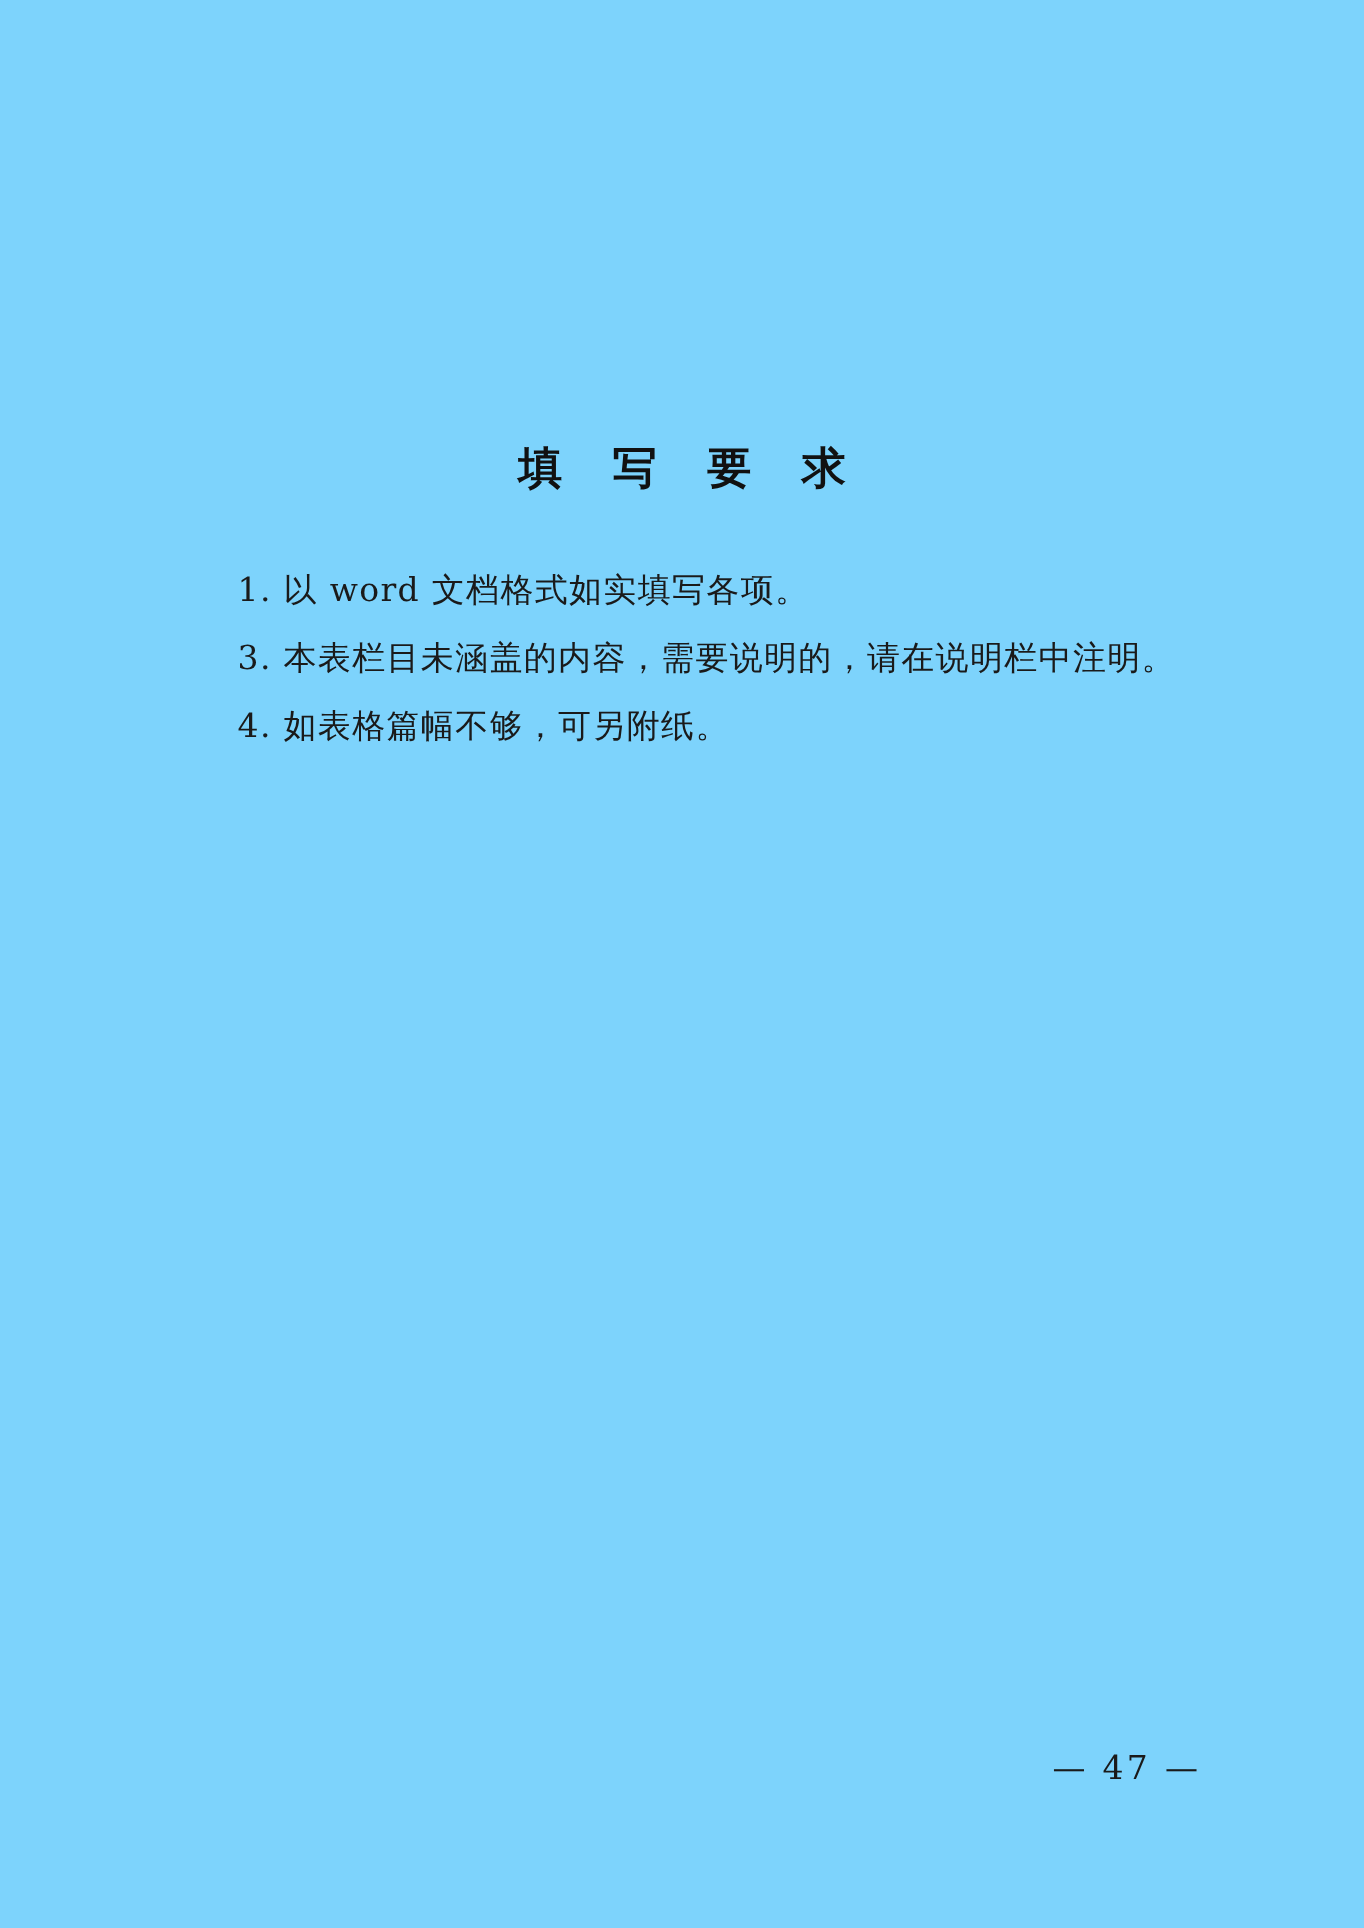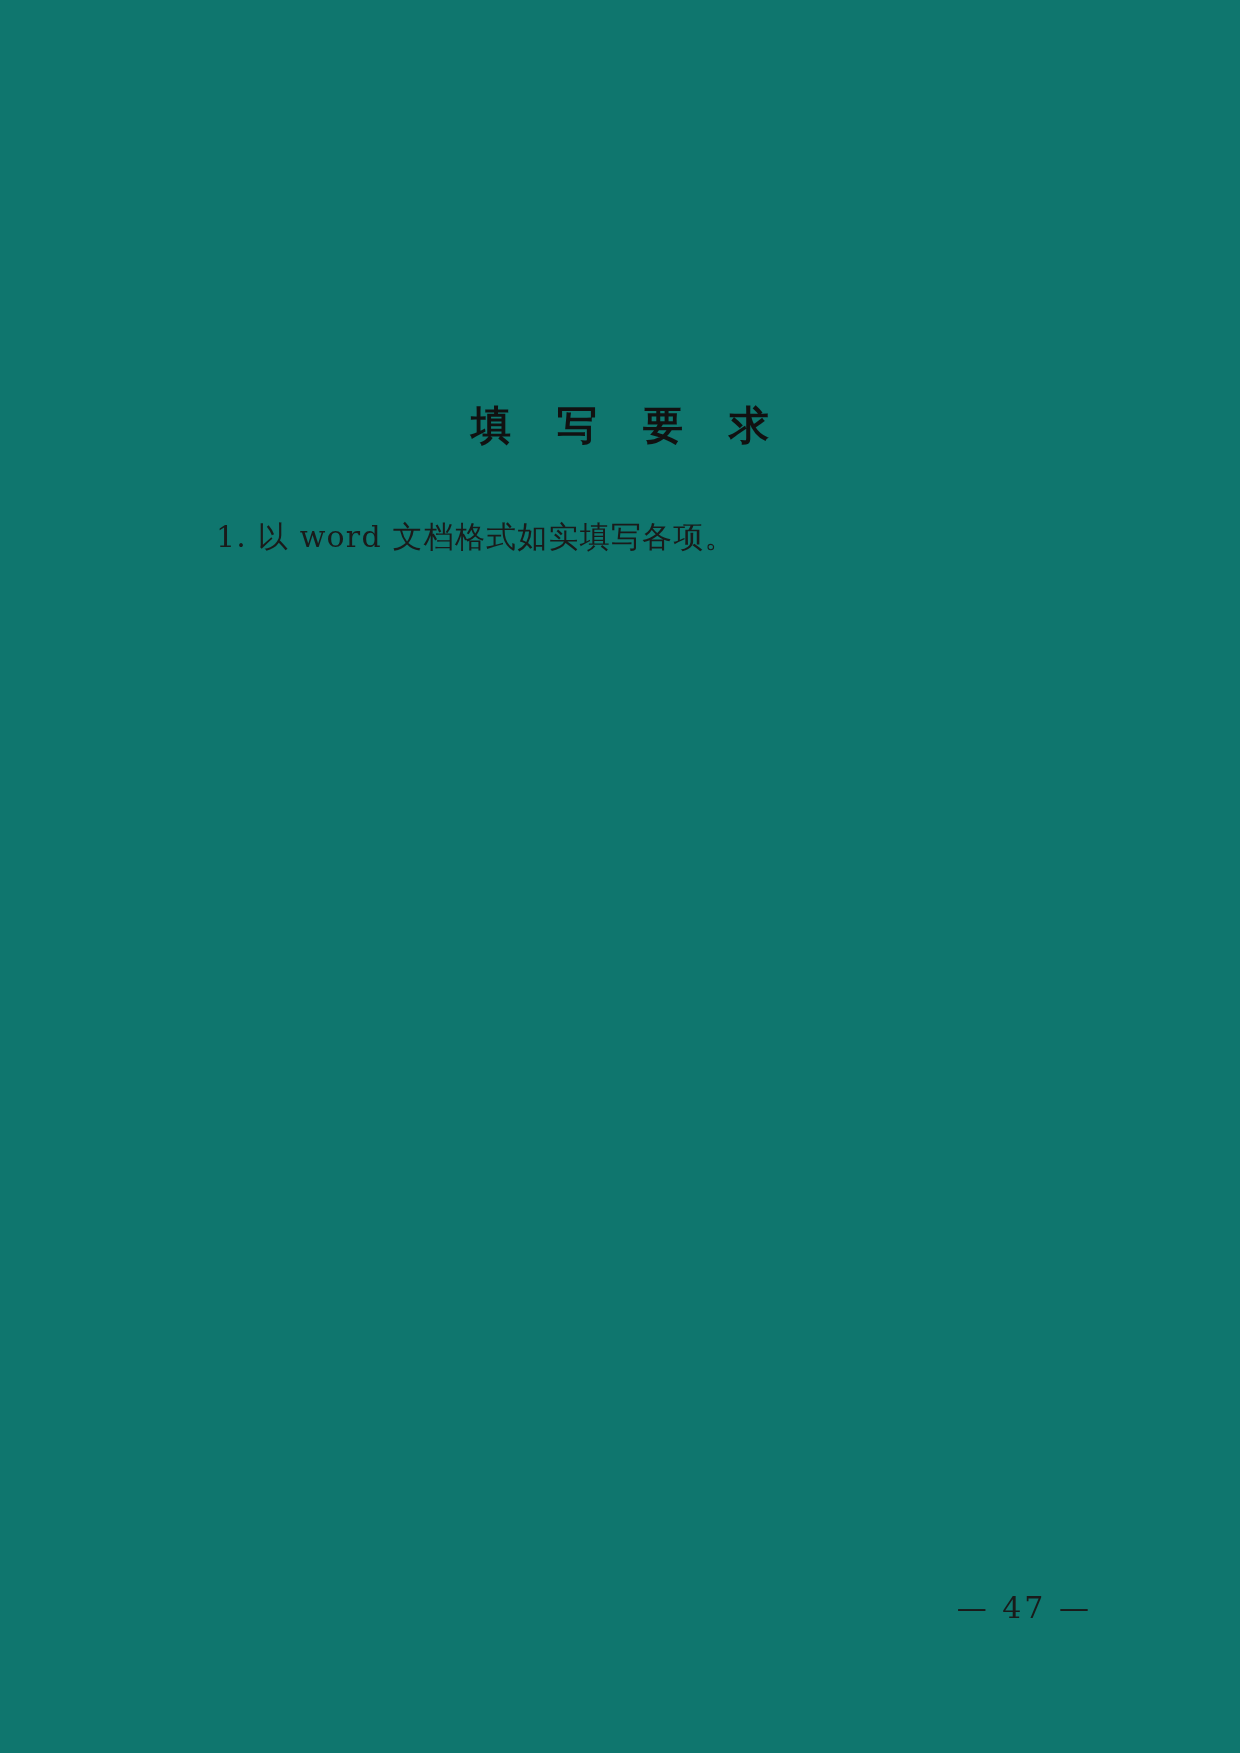--- a/index.html
+++ b/index.html
@@ -12,21 +12,21 @@
     width: 1240px;
     height: 1753px;
     position: relative;
     font-family: "DejaVu Serif", "Liberation Serif", serif;
     color: #1a1a1a;
     overflow: hidden;
   }
   .page {
     position: absolute;
     inset: 0;
-    background: #0f766e;
+    background: #7dd3fc;
   }
   .doc-title {
     position: absolute;
     top: 398px;
     left: 0;
     width: 1240px;
     text-align: center;
     font-size: 40px;
     font-weight: bold;
     letter-spacing: 16px;
@@ -64,17 +64,19 @@
 </style>
 </head>
 <body>
 
 <div class="page">
 
   <div class="doc-title">填 写 要 求</div>
 
   <div class="body-block">
     <p class="para">1. 以 word 文档格式如实填写各项。</p>
+    <p class="para">3. 本表栏目未涵盖的内容，需要说明的，请在说明栏中注明。</p>
+    <p class="para">4. 如表格篇幅不够，可另附纸。</p>
   </div>
 
   <div class="page-number">— 47 —</div>
 
 </div>
 
 </body></html>

